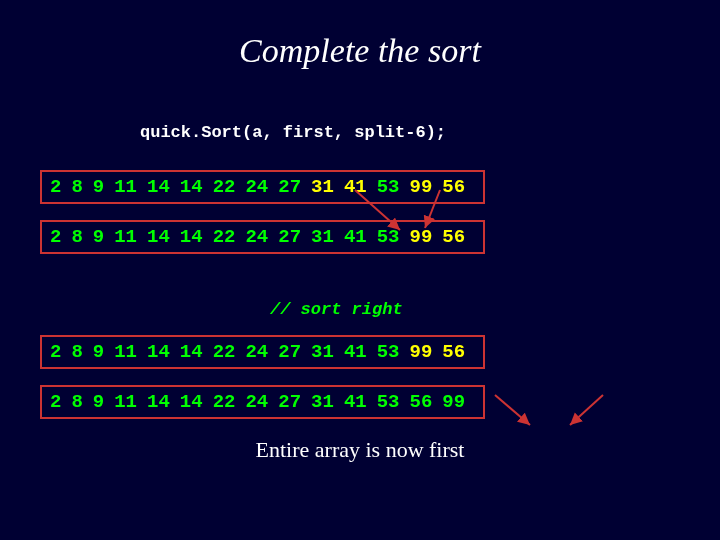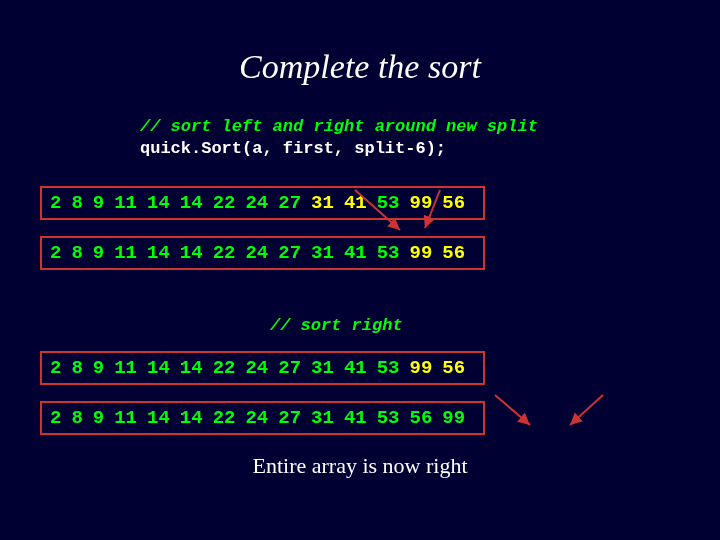--- a/index.html
+++ b/index.html
@@ -13,21 +13,21 @@
     overflow: hidden;
   }
   .slide {
     padding: 20px 30px;
     position: relative;
   }
   .title {
     font-style: italic;
     font-size: 34px;
     text-align: center;
-    margin: 28px 0 30px 140px;
+    margin: 12px 0 30px 140px;
     width: 380px;
   }
   .code-block {
     font-family: 'Courier New', monospace;
     font-weight: bold;
     font-size: 17px;
     line-height: 1.3;
     margin-left: 110px;
   }
   .code-block.indent2 {
@@ -58,21 +58,21 @@
     pointer-events: none;
   }
 </style>
 </head>
 <body>
 
 <div class="slide">
   <div class="title">Complete the sort</div>
 
   <div class="code-block">
-    <span class="comment">// sort left and right around new split</span><br>
+    <br>
     <span class="plain">quick.Sort(a, first, split-6);</span>
   </div>
 
   <svg class="arrows" style="left:0;top:0;width:720px;height:540px;">
     <defs>
       <marker id="ah" markerWidth="8" markerHeight="8" refX="6" refY="3" orient="auto">
         <path d="M0,0 L6,3 L0,6 Z" fill="#cc3333"></path>
       </marker>
     </defs>
     <line x1="355" y1="190" x2="400" y2="230" stroke="#cc3333" stroke-width="2" marker-end="url(#ah)"></line>
@@ -90,14 +90,14 @@
 
   <div class="code-block indent2">
     <span class="comment">// sort right</span><br>
   </div>
 
   <div style="height:6px"></div>
 
   <div class="array-row"><span class="num">2</span><span class="num">8</span><span class="num">9</span><span class="num">11</span><span class="num">14</span><span class="num">14</span><span class="num">22</span><span class="num">24</span><span class="num">27</span><span class="num">31</span><span class="num">41</span><span class="num">53</span><span class="num hl">99</span><span class="num hl">56</span></div><br>
   <div class="array-row"><span class="num">2</span><span class="num">8</span><span class="num">9</span><span class="num">11</span><span class="num">14</span><span class="num">14</span><span class="num">22</span><span class="num">24</span><span class="num">27</span><span class="num">31</span><span class="num">41</span><span class="num">53</span><span class="num">56</span><span class="num">99</span></div>
 
-  <div class="caption">Entire array is now right</div>
+  <div class="caption">Entire array is now first</div>
 </div>
 
 </body></html>

